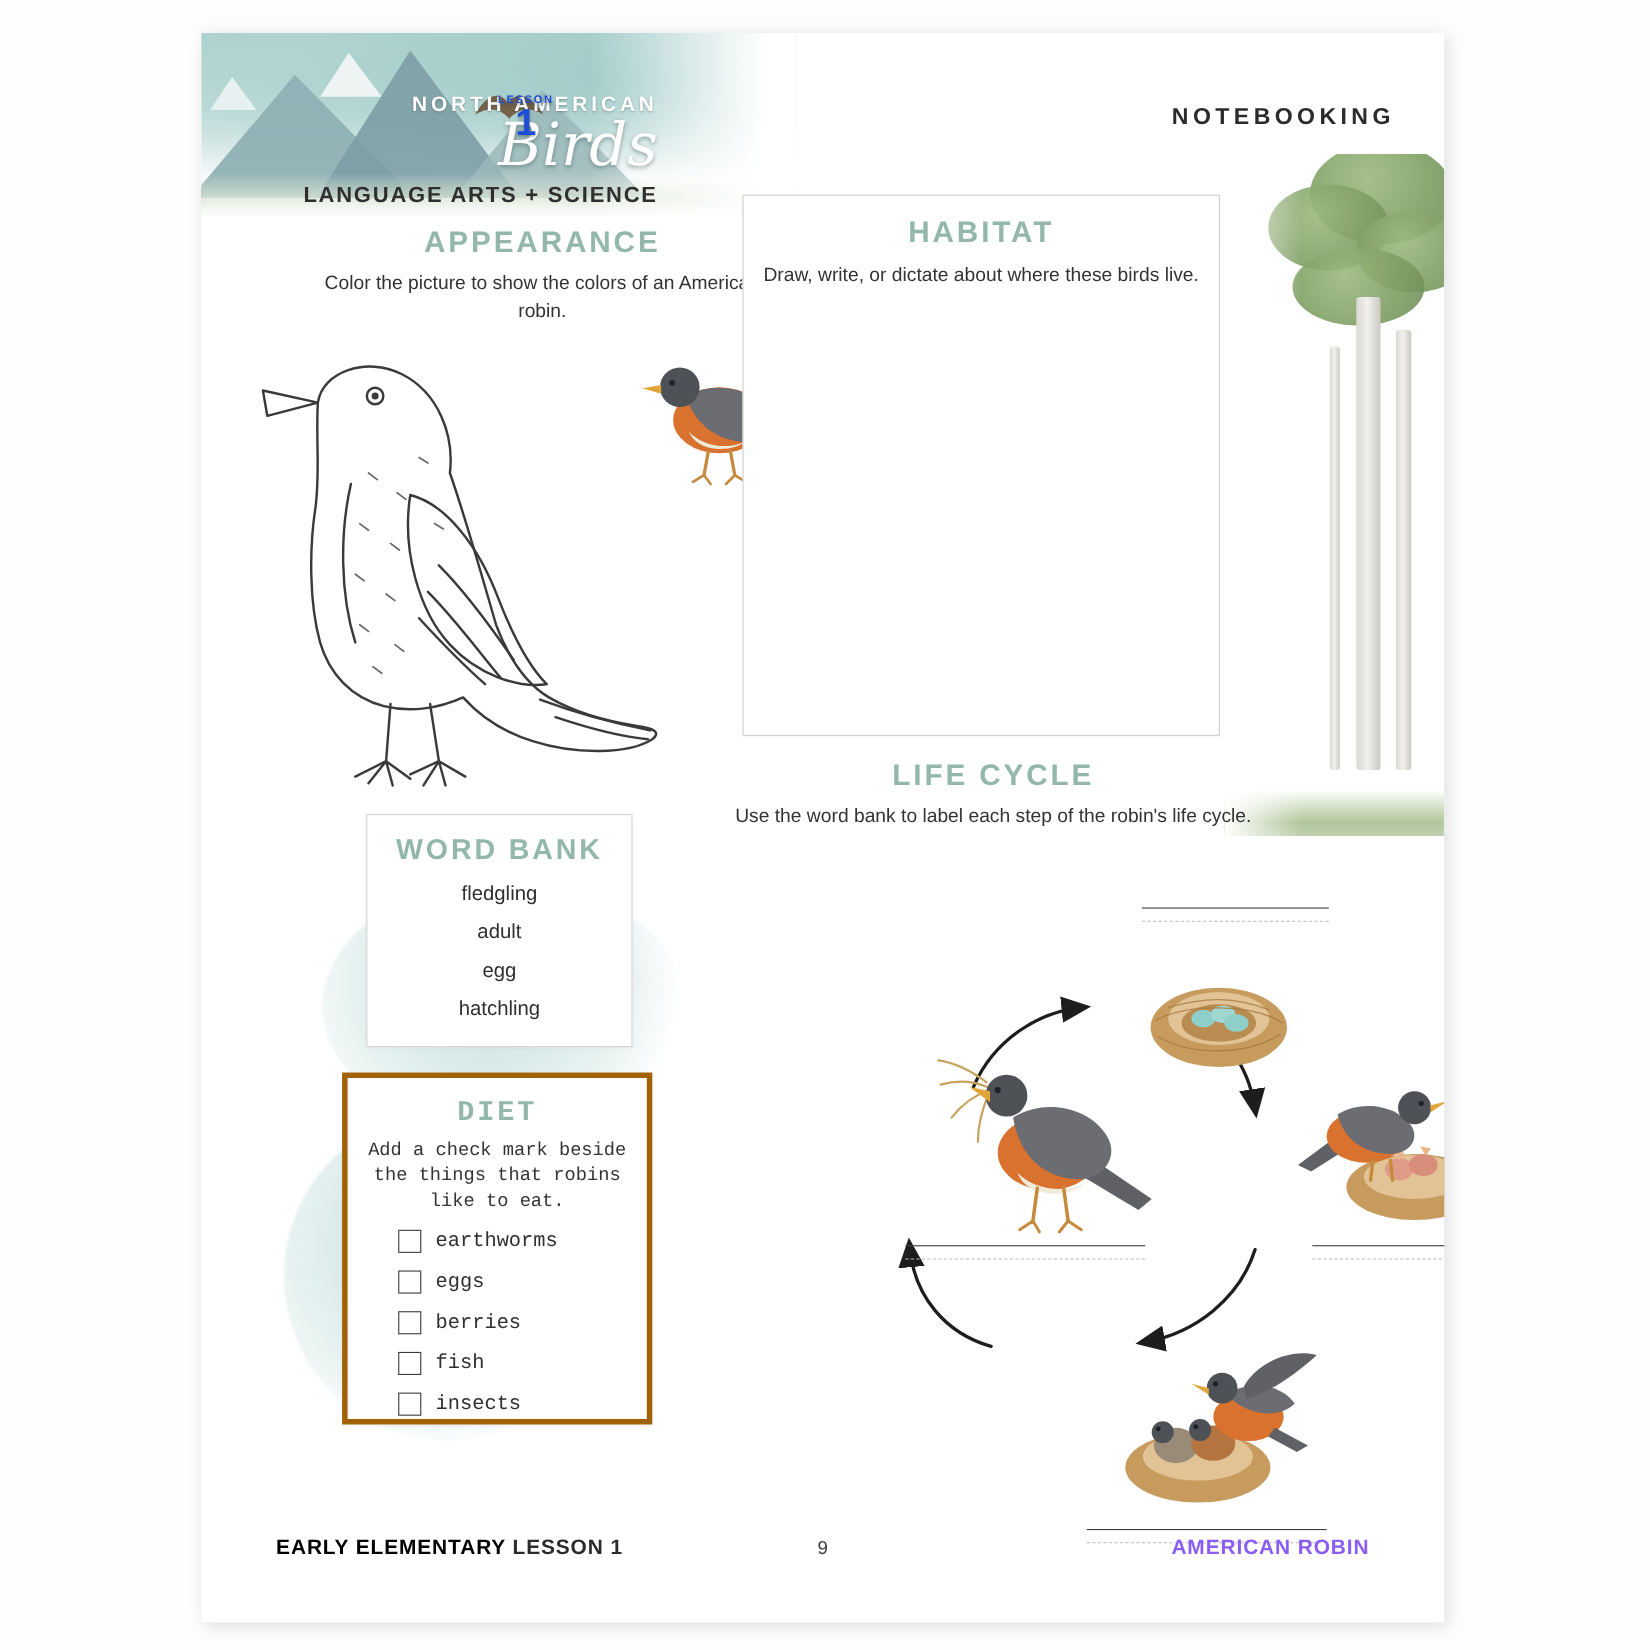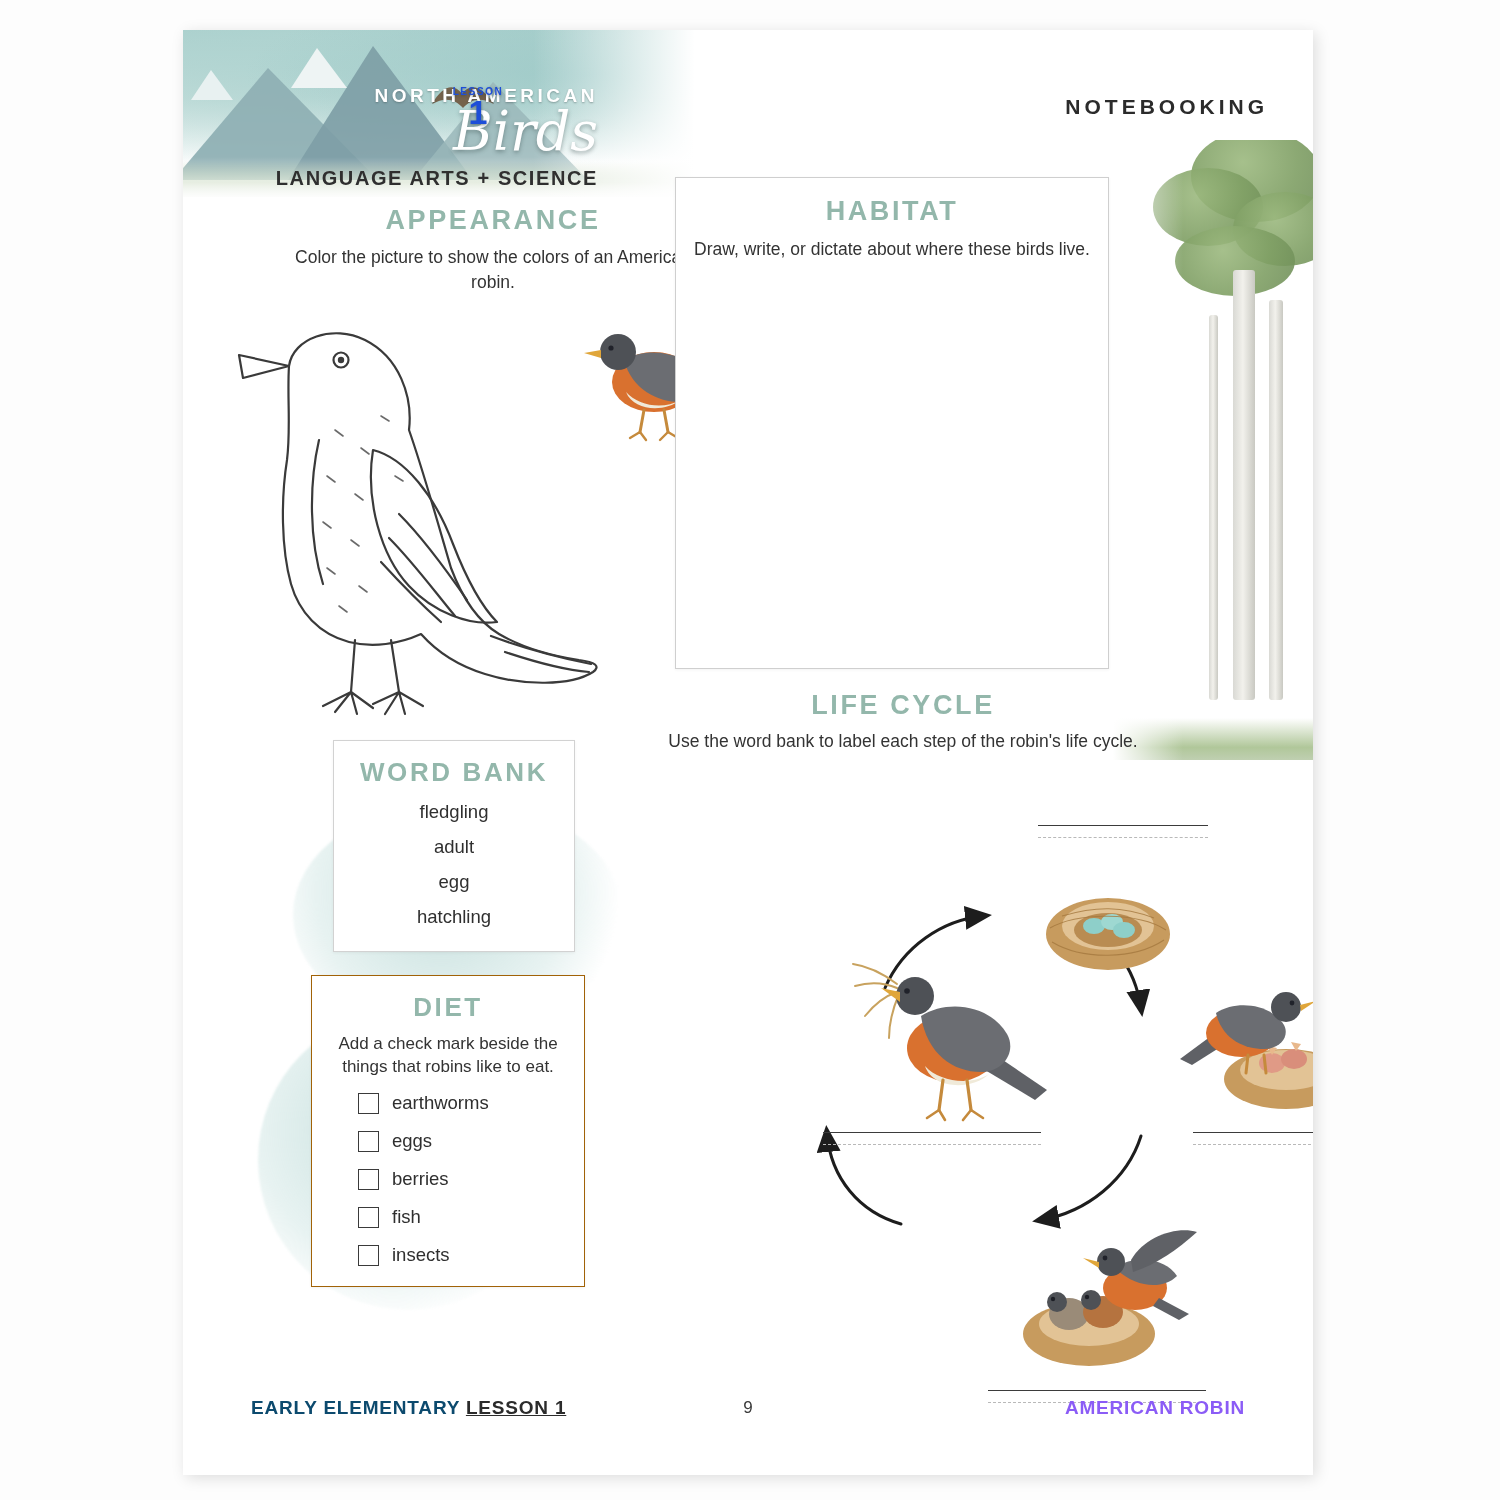--- a/index.html
+++ b/index.html
@@ -278,22 +278,23 @@
     background: radial-gradient(circle at 45% 40%, rgba(150,197,193,0.55) 0%, rgba(170,210,206,0.28) 55%, rgba(200,228,225,0) 78%);
     filter: blur(1px);
   }
 
   
   #diet {
     position: absolute;
     left: 128px; top: 945px;
     width: 272px; height: 310px;
     background: #ffffff;
-    border: 1px solid #a16207;
+    border: 5px solid #a16207;
     box-shadow: 0 1px 3px rgba(0,0,0,.05);
+    font-family: Liberation Mono, monospace;
   }
   #diet .sec-title { margin-top: 16px; font-size: 26px; }
   #diet .sec-sub { margin-top: 9px; padding: 0 18px; font-size: 17px; line-height: 23px; }
   .diet-list { margin-top: 14px; padding-left: 46px; }
   .diet-row {
     display: flex; align-items: center;
     margin-bottom: 16px;
   }
   .diet-box {
     width: 19px; height: 19px;
@@ -307,22 +308,22 @@
   .footer {
     position: absolute;
     left: 0; bottom: 52px;
     width: 1130px;
     height: 26px;
   }
   .footer-left {
     position: absolute; left: 68px; top: 0;
     font-size: 19px; font-weight: 700; letter-spacing: .8px;
   }
-  .footer-left .grey { color: #0c4a6e; }
-  .footer-left .dark { color: #2b2b2b; text-decoration: underline; }
+  .footer-left .grey { color: #000000; }
+  .footer-left .dark { color: #2b2b2b; }
   .footer-center {
     position: absolute; left: 0; top: 1px; width: 1130px;
     text-align: center; font-size: 17px; color: #3a3a3a;
   }
   .footer-right {
     position: absolute; right: 68px; top: 0;
     font-size: 19px; font-weight: 700; letter-spacing: .8px;
     color: #8b5cf6;
   }
 </style>

